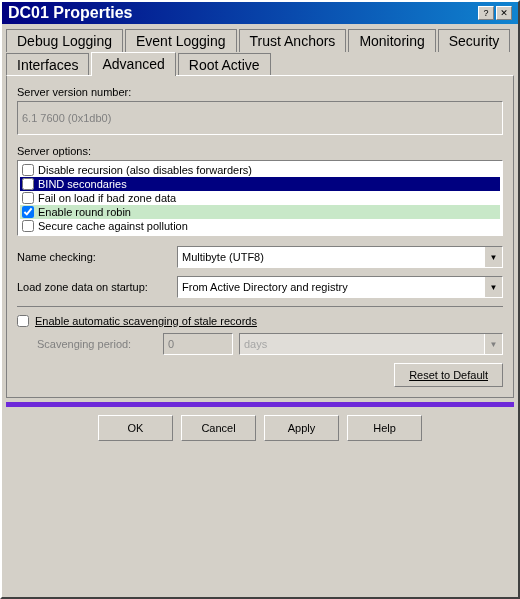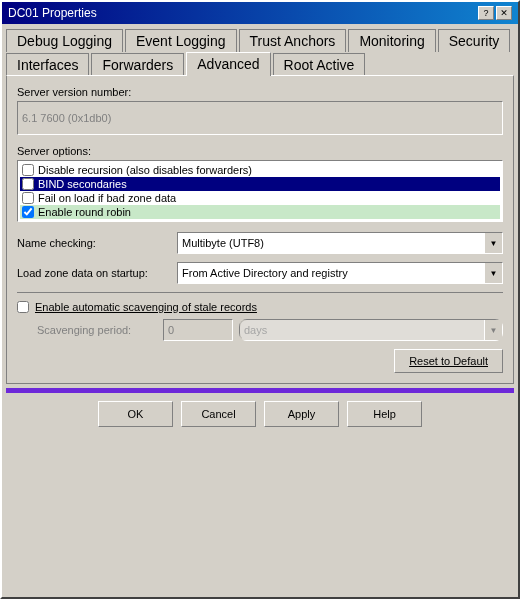--- a/index.html
+++ b/index.html
@@ -20,22 +20,22 @@
     .title-bar {
       background: linear-gradient(to right, #000080, #1084d0);
       color: white;
       padding: 3px 6px;
       display: flex;
       align-items: center;
       justify-content: space-between;
       height: 22px;
     }
     .title-bar-text {
-      font-size: 12px;
-      font-weight: normal;
+      font-size: 16px;
+      font-weight: bold;
     }
     .title-bar-buttons {
       display: flex;
       gap: 2px;
     }
     .title-btn {
       width: 16px;
       height: 14px;
       background: #d4d0c8;
       border: 1px solid;
@@ -268,21 +268,20 @@
     <div class="tab-row">
       <div class="tab">Debug Logging</div>
       <div class="tab">Event Logging</div>
       <div class="tab">Trust Anchors</div>
       <div class="tab">Monitoring</div>
       <div class="tab">Security</div>
     </div>
 
     <div class="tab-row" style="margin-bottom:0;">
       <div class="tab">Interfaces</div>
-      <div class="tab">Forwarders</div>
       <div class="tab active">Advanced</div>
       <div class="tab">Root Active</div>
     </div>
 
     <div class="tab-panel">
 
       <div class="form-group">
         <label>Server version number:</label>
         <input class="text-input" type="text" readonly="" value="6.1 7600 (0x1db0)" style="">
       </div>
@@ -298,20 +297,24 @@
             <input type="checkbox" style="">
             <span>BIND secondaries</span>
           </div>
           <div class="option-item">
             <input type="checkbox" style="">
             <span>Fail on load if bad zone data</span>
           </div>
           <div class="option-item highlighted">
             <input type="checkbox" checked="" style="">
             <span>Enable round robin</span>
+          </div>
+          <div class="option-item">
+            <input type="checkbox" style="">
+            <span>Secure cache against pollution</span>
           </div>
         </div>
       </div>
 
       <div class="row-label-input">
         <label>Name checking:</label>
         <div class="select-box">
           <select>
             <option>Multibyte (UTF8)</option>
             <option>Strict RFC (ANSI)</option>
@@ -336,21 +339,21 @@
       <div class="divider"></div>
 
       <div class="checkbox-row">
         <input type="checkbox" style="">
         <span>Enable automatic scavenging of stale records</span>
       </div>
 
       <div class="scavenge-row">
         <span class="scavenge-label">Scavenging period:</span>
         <input class="scavenge-input" type="text" readonly="" value="0" style="">
-        <div class="select-box" style="width:90px;border-radius:8px;">
+        <div class="select-box" style="width:90px;">
           <select disabled="" style="color:#808080;background:#d4d0c8;">
             <option>days</option>
           </select>
           <div class="select-arrow" style="background:#d4d0c8;color:#808080;">▼</div>
         </div>
       </div>
 
       <div class="reset-btn-row">
         <button class="win-btn">Reset to Default</button>
       </div>

